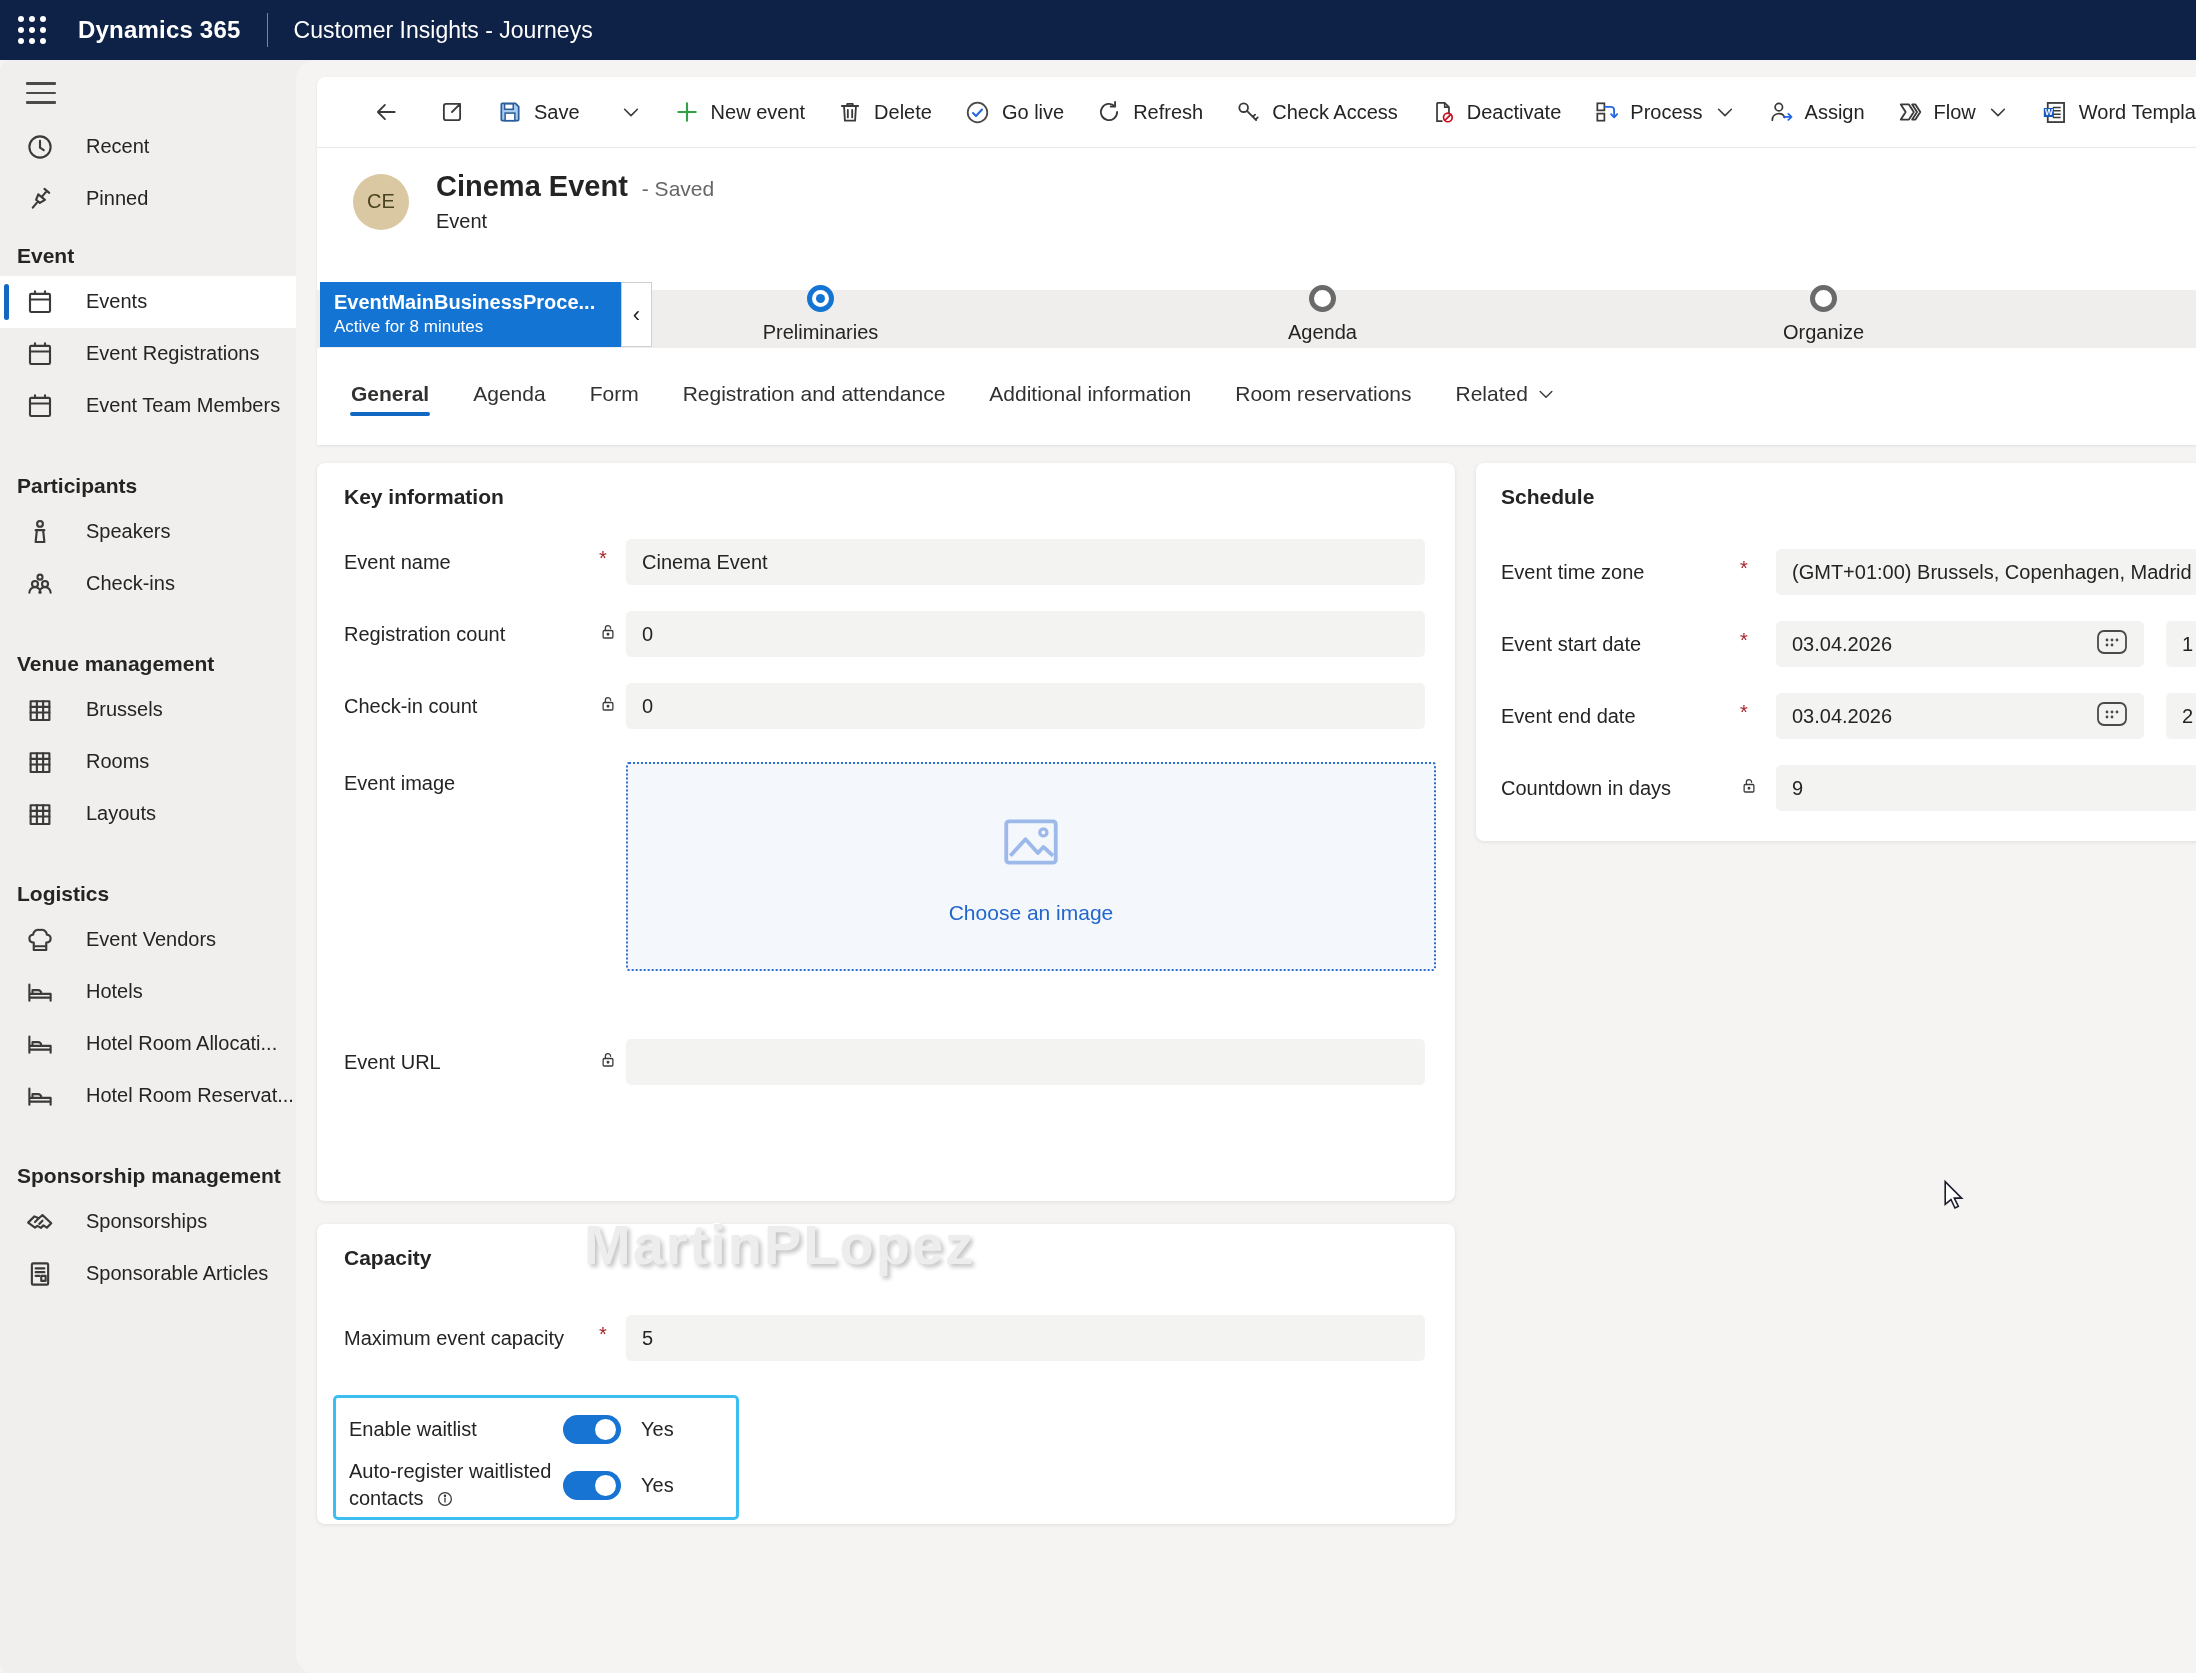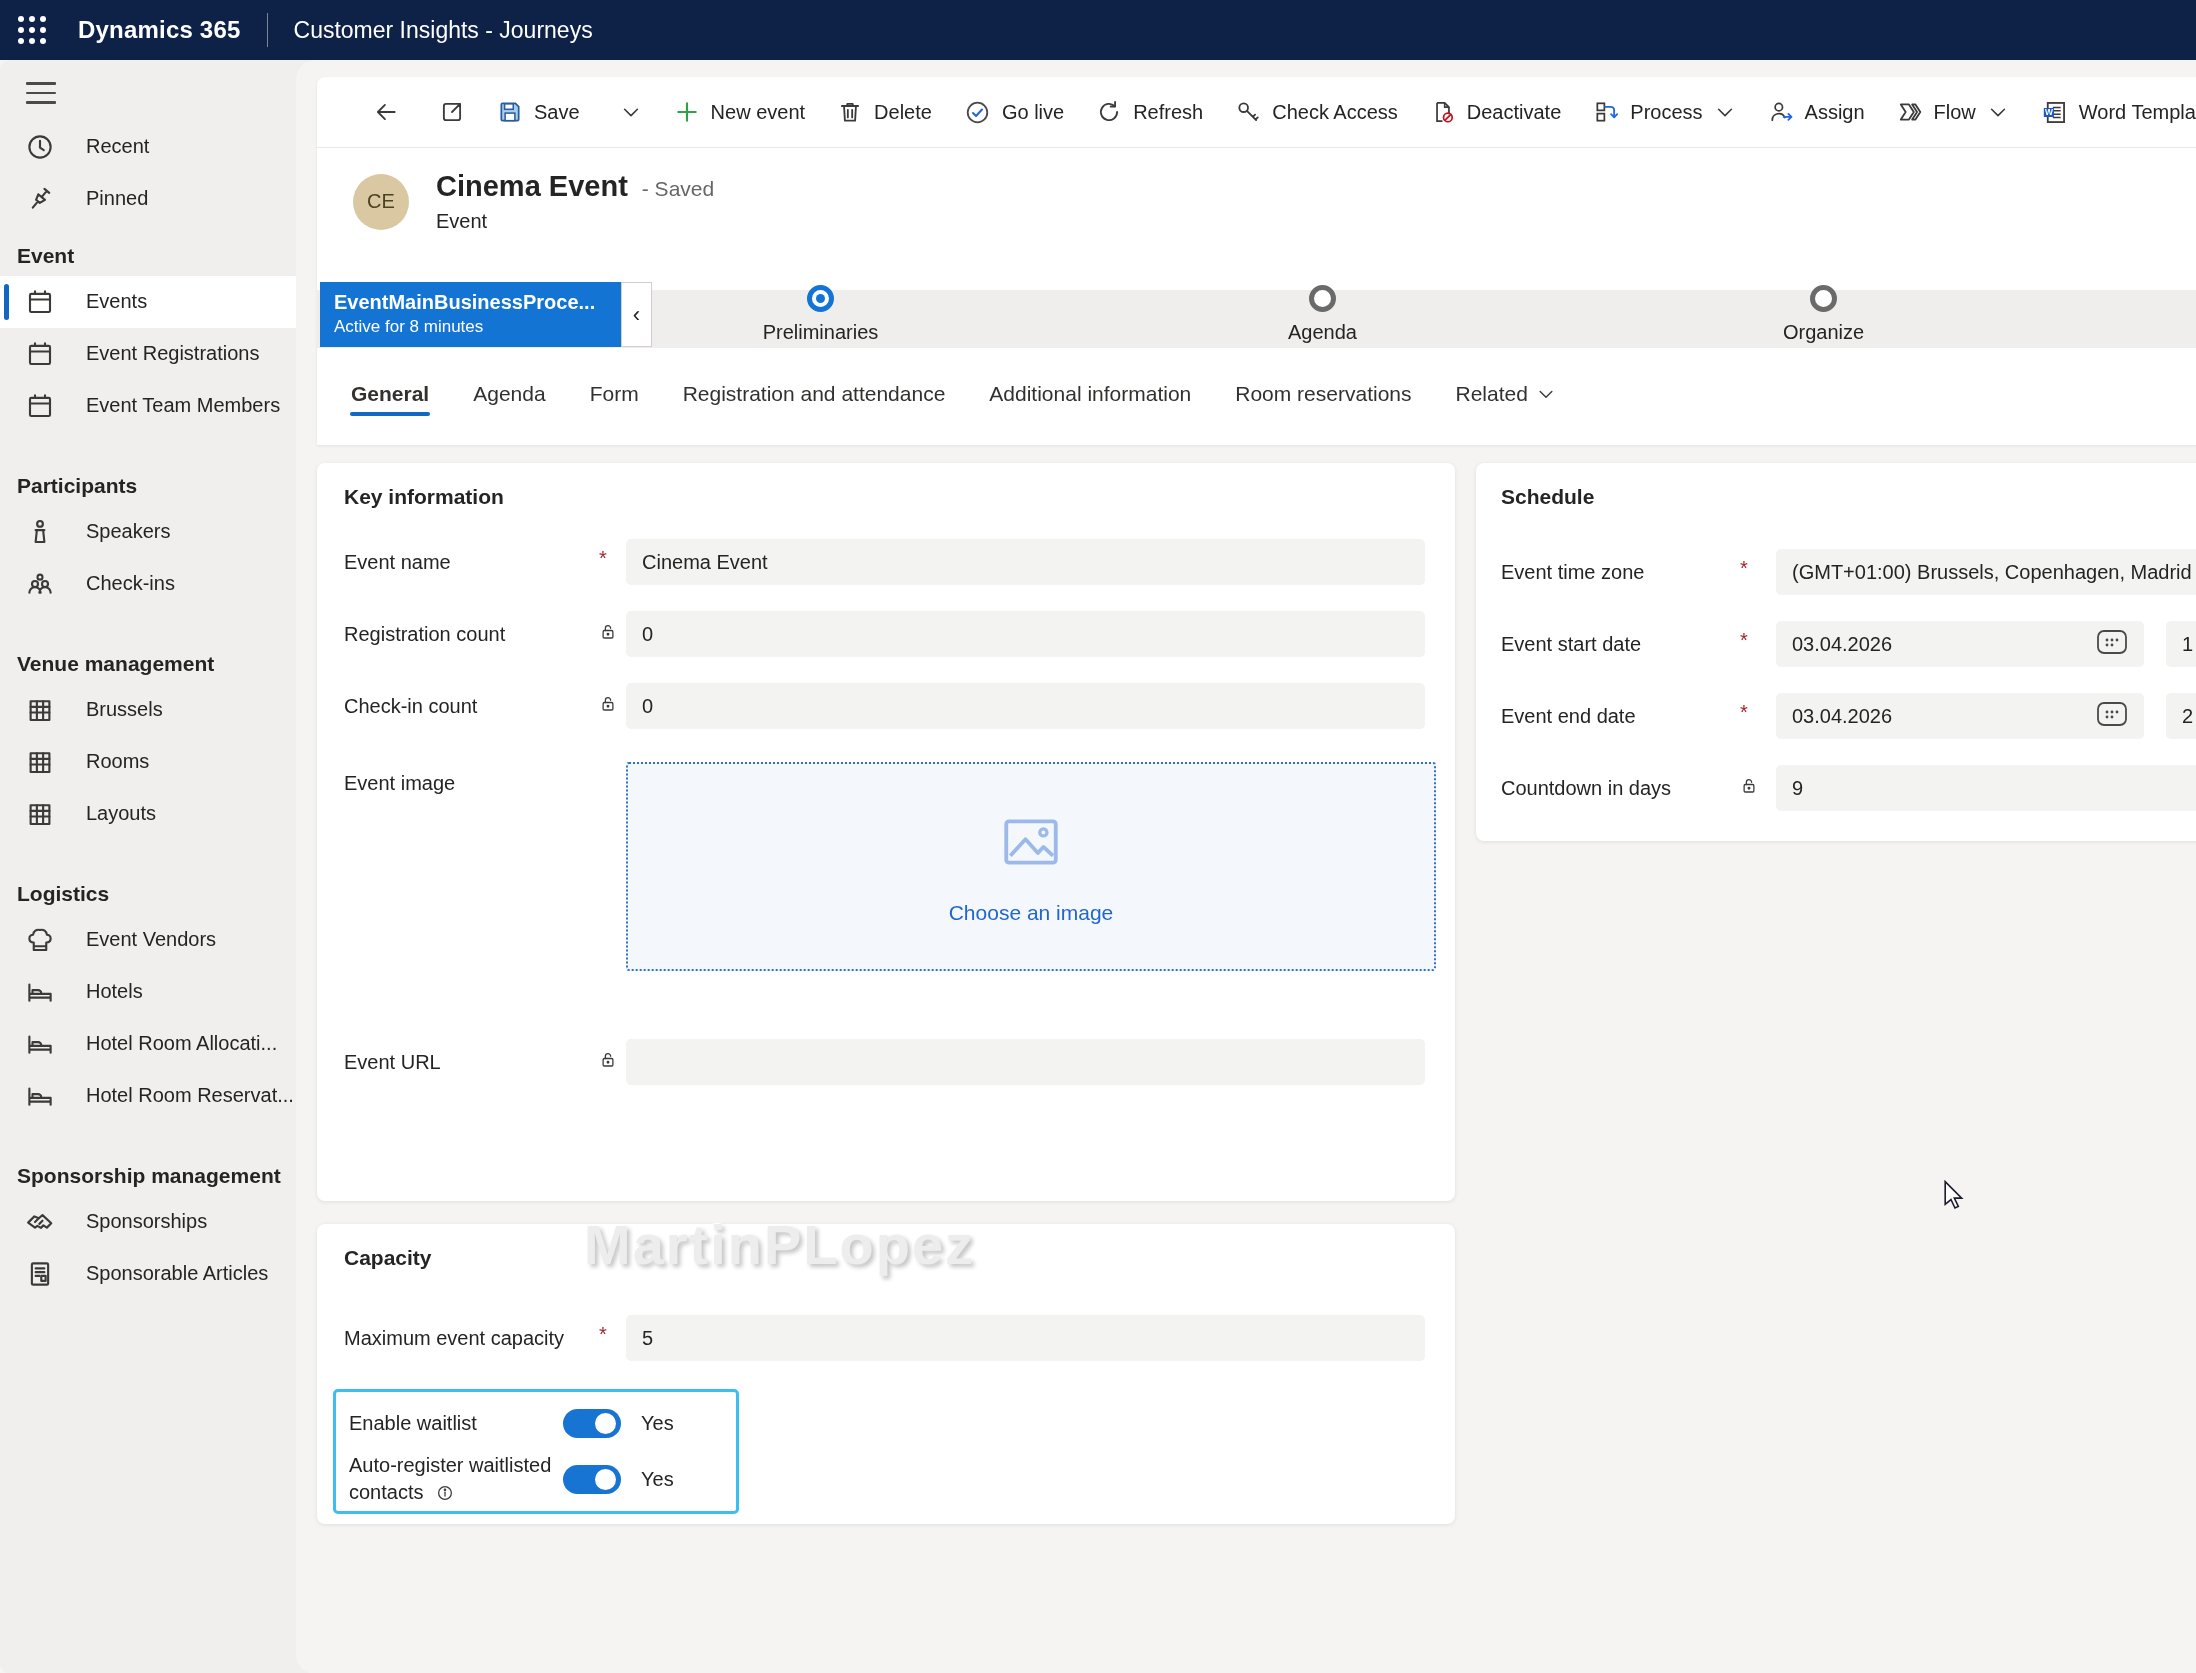--- a/index.html
+++ b/index.html
@@ -96,21 +96,21 @@
   .imgrow { display:flex; margin-top:20px; }
   .imgrow .flabel { padding-top:8px; }
   .dropzone { width:810px; height:209px; margin-left:27px; background:#f4f8fd; border:2px dotted #2f6fd0; border-radius:3px; display:flex; flex-direction:column; align-items:center; justify-content:center; gap:26px; cursor:pointer; }
   .dropzone .choose { color:#2266cc; font-size:21px; }
 
   .urlrow { margin-top:55px; }
 
   
   .watermark { position:absolute; left:267px; top:-12px; font-size:56px; font-weight:700; color:#ededed; text-shadow:3px 3px 4px #c6c6c6, -1px -1px 1px #ffffff; letter-spacing:2px; pointer-events:none; }
   .cap-row { margin-top:32px; }
-  .wlbox { position:absolute; left:16px; top:165px; width:406px; height:125px; border:3px solid #3dbef0; border-radius:5px; background:#fff; padding:6px 12px 6px 13px; }
+  .wlbox { position:absolute; left:16px; top:171px; width:406px; height:125px; border:3px solid #3dbef0; border-radius:5px; background:#fff; padding:6px 12px 6px 13px; }
   .wlrow { display:flex; align-items:center; }
   .wlrow.r1 { height:50px; }
   .wlrow.r2 { min-height:62px; }
   .wllabel { width:214px; font-size:20px; line-height:1.35; flex:none; }
   .infoi { display:inline-flex; vertical-align:-3px; margin-left:7px; color:#3b3a39; }
   .toggle { width:58px; height:29px; border-radius:15px; background:#1874d2; position:relative; flex:none; cursor:pointer; }
   .toggle::after { content:""; position:absolute; right:5px; top:4px; width:21px; height:21px; border-radius:50%; background:#fff; }
   .togglelabel { margin-left:20px; font-size:20px; }
 
   .lockicon { color:#3b3a39; }

